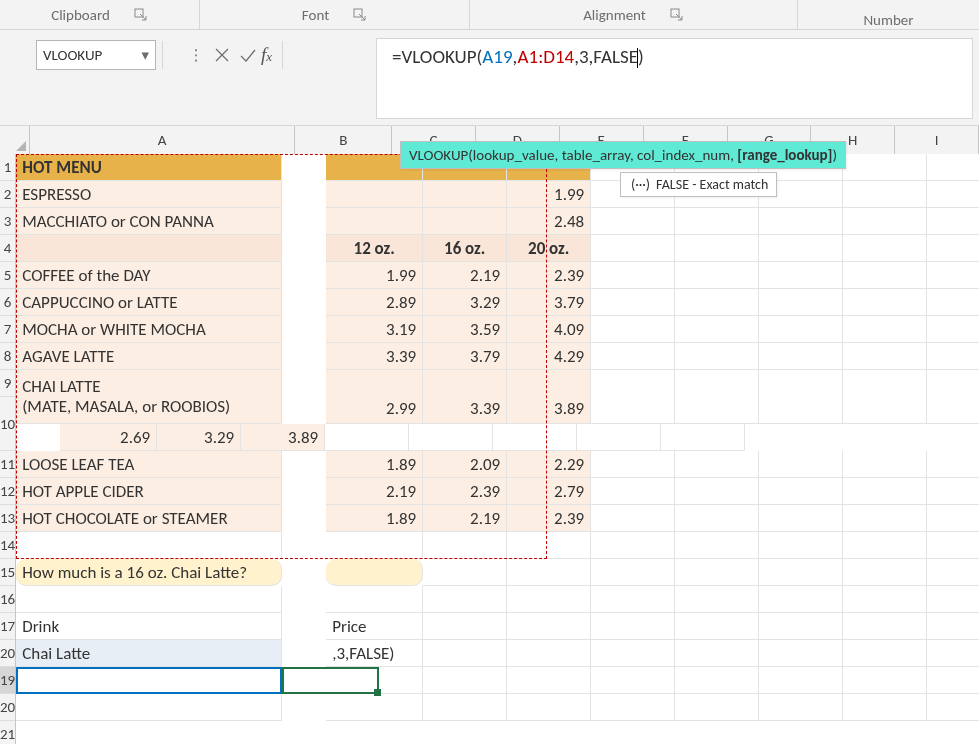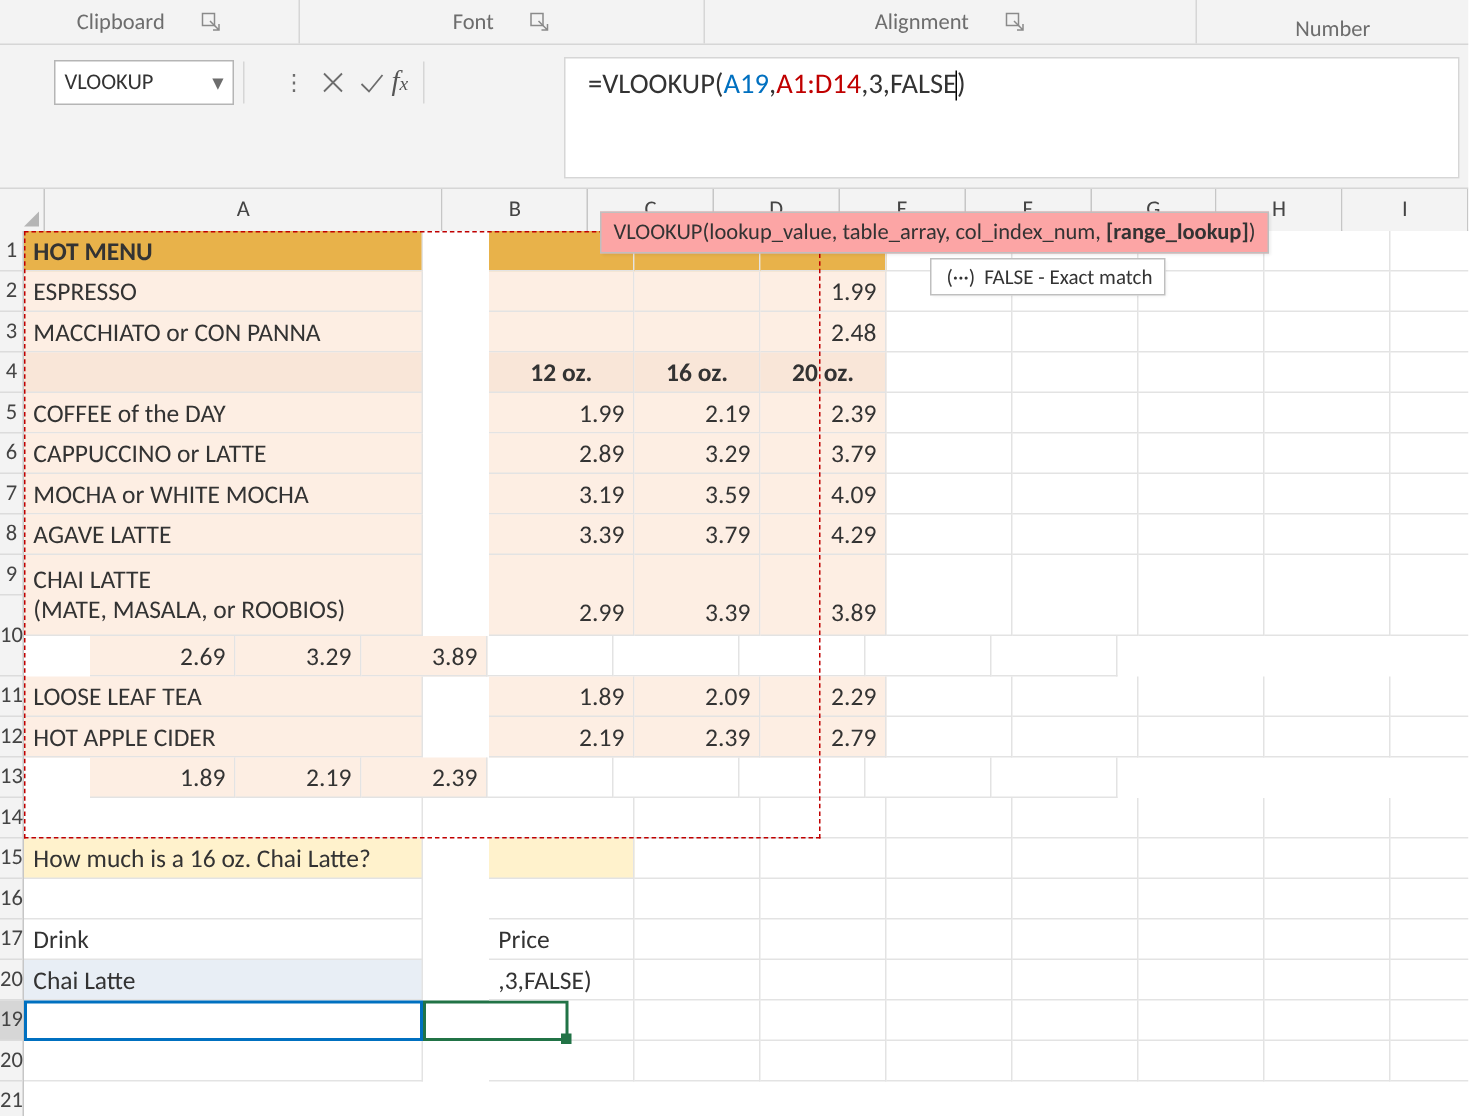--- a/index.html
+++ b/index.html
@@ -24,21 +24,21 @@
   .vsep { width:1px; height:28px; background:#d6d6d6; margin:0 6px; }
   .fx-btn { width:26px; height:26px; display:flex; align-items:center; justify-content:center; color:#6d6d6d; }
   .fx-btn svg { width:20px; height:20px; stroke:#6d6d6d; stroke-width:1.2; fill:none; }
   .fx-label { font-style:italic; font-family:"Times New Roman", serif; font-size:19px; color:#555; padding-right:4px;}
   .formula-input { position:absolute; left:376px; right:6px; top:8px; bottom:6px; background:#fff; border:1px solid #d6d6d6; padding:6px 15px; font-size:19px; font-family:Calibri,Arial,sans-serif; }
   .formula-input .ref1 { color:#0070c0; }
   .formula-input .ref2 { color:#c00000; }
   .formula-input .cursor { display:inline-block; width:1px; height:20px; background:#000; vertical-align:middle; margin-left:1px; }
 
   
-  .sig-tip { position:absolute; left:400px; top:141px; background:#fca5a5; border:1px solid #bfbfbf; padding:4px 8px; font-size:15px; color:#333; z-index:5; white-space:nowrap; box-shadow:1px 1px 2px rgba(0,0,0,.08);}
+  .sig-tip { position:absolute; left:400px; top:141px; background:#5eead4; border:1px solid #bfbfbf; padding:4px 8px; font-size:15px; color:#333; z-index:5; white-space:nowrap; box-shadow:1px 1px 2px rgba(0,0,0,.08);}
   .sig-tip b { font-weight:bold; }
   .opt-tip { position:absolute; left:620px; top:172px; background:#fff; border:1px solid #bfbfbf; padding:3px 8px; z-index:4; font-size:14px; color:#333; white-space:nowrap; box-shadow:1px 1px 2px rgba(0,0,0,.06);}
   .opt-tip .icn { display:inline-block; padding:0 2px; margin-right:4px; }
 
   
   .grid-area { position:absolute; left:0; right:0; top:126px; bottom:0; overflow:hidden; background:#fff; }
 
   
   :root{
    --rh: 27px;
@@ -66,21 +66,21 @@
   .c.A{width:var(--cA);} .c.B{width:var(--cB);margin-left:44px;} .c.C{width:var(--cC);} .c.D{width:var(--cD);}
   .c.E{width:var(--cE);} .c.F{width:var(--cF);} .c.G{width:var(--cG);} .c.H{width:var(--cH);} .c.I{width:var(--cI);}
   .c.num { justify-content:flex-end; }
   .c.ctr { justify-content:center; font-weight:bold;}
   .c.mline{ white-space:normal; line-height:1.15;}
 
   
   .fill-header { background:#e8b24a; font-weight:bold;}
   .fill-cream { background:#fdeee3; }
   .fill-cream2{ background:#f9e6d8; }
-  .fill-yellow{ background:#fff2cc; }
+  .fill-yellow{ background:#fff2cc;border-radius:10px; }
 
   
   .sel-range { position:absolute; left:0; top:0; width:calc(var(--cA) + var(--cB) + var(--cC) + var(--cD)); height:calc(var(--rh)*13 + 54px); border:1px dashed #c00000; pointer-events:none; z-index:2;}
   .a19-box { position:absolute; left:0; top:calc(var(--rh)*17 + 54px); width:var(--cA); height:var(--rh); border:2px solid #0070c0; pointer-events:none; z-index:3;}
   .b19-box { position:absolute; left:var(--cA); top:calc(var(--rh)*17 + 54px); width:var(--cB); height:var(--rh); border:2px solid #217346; background:#fff; z-index:3; pointer-events:none;}
   .b19-box:after{content:""; position:absolute; right:-4px; bottom:-4px; width:7px; height:7px; background:#217346;}
 
 </style>
 </head>
 <body>
@@ -323,20 +323,21 @@
             <div class="c B fill-cream num">2.19</div>
             <div class="c C fill-cream num">2.39</div>
             <div class="c D fill-cream num">2.79</div>
             <div class="c E"></div>
             <div class="c F"></div>
             <div class="c G"></div>
             <div class="c H"></div>
             <div class="c I"></div>
           </div>
         <div class="row">
+            <div class="c A fill-cream">HOT CHOCOLATE or STEAMER</div>
             <div class="c B fill-cream num">1.89</div>
             <div class="c C fill-cream num">2.19</div>
             <div class="c D fill-cream num">2.39</div>
             <div class="c E"></div>
             <div class="c F"></div>
             <div class="c G"></div>
             <div class="c H"></div>
             <div class="c I"></div>
           </div>
 

